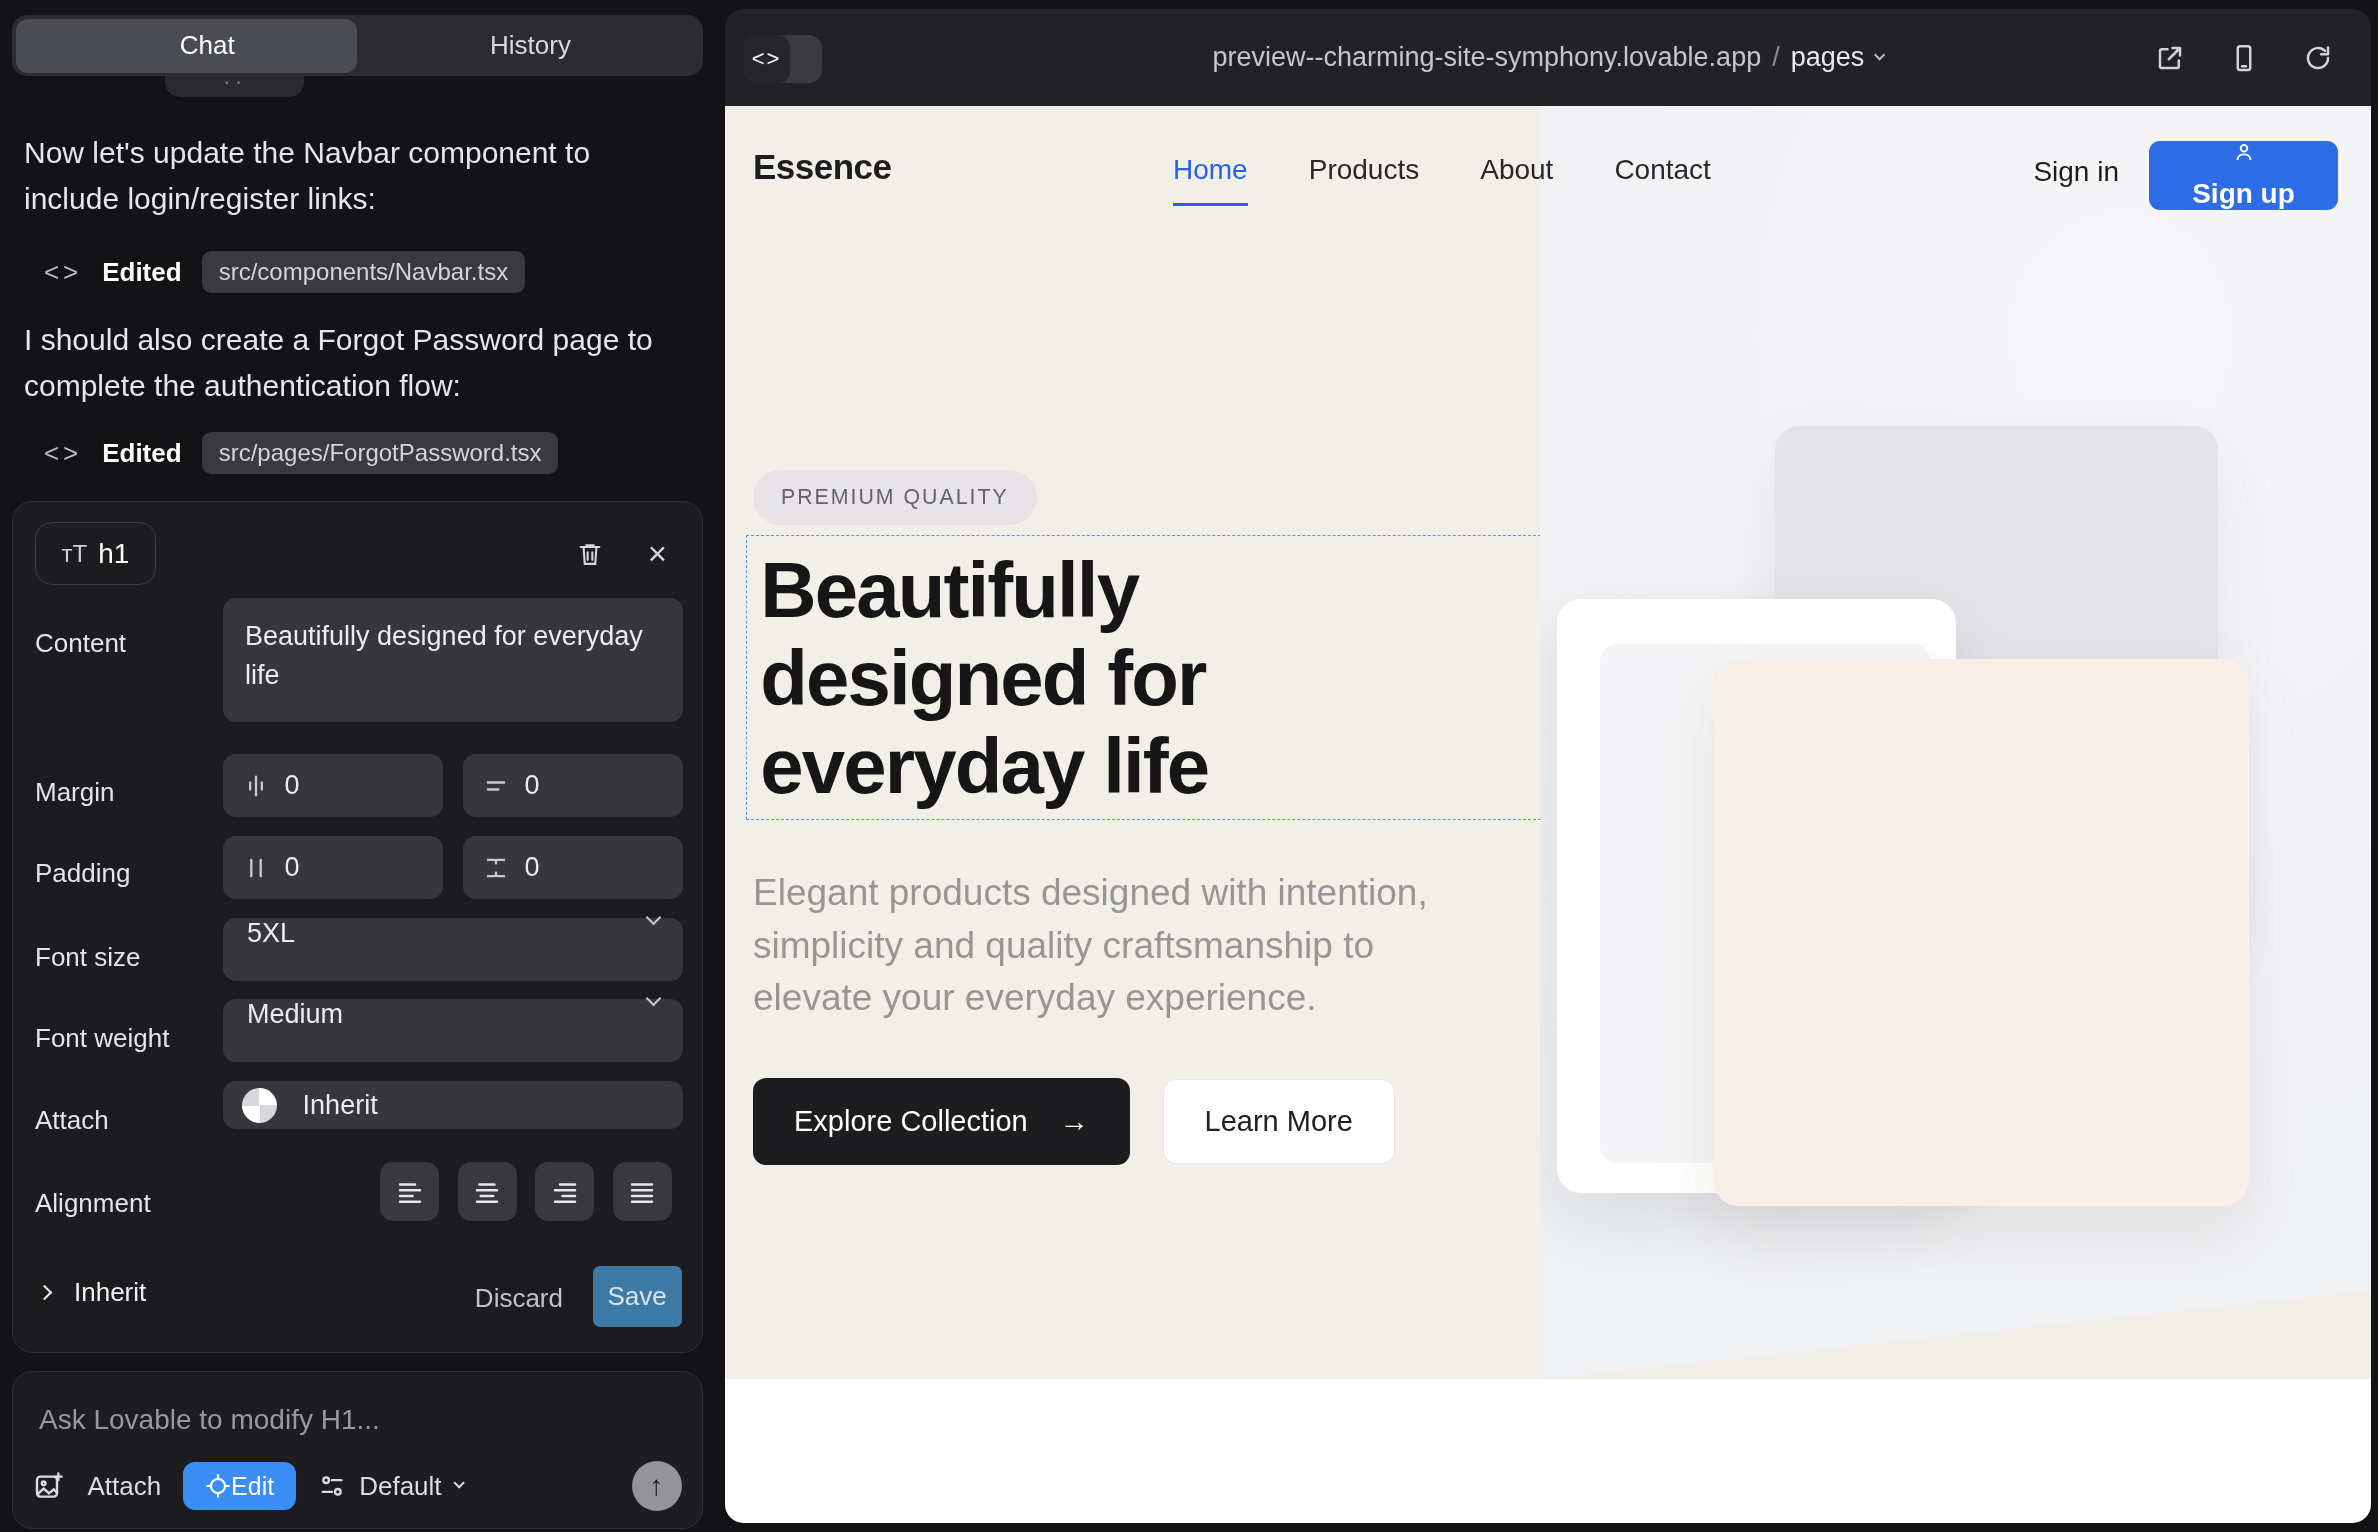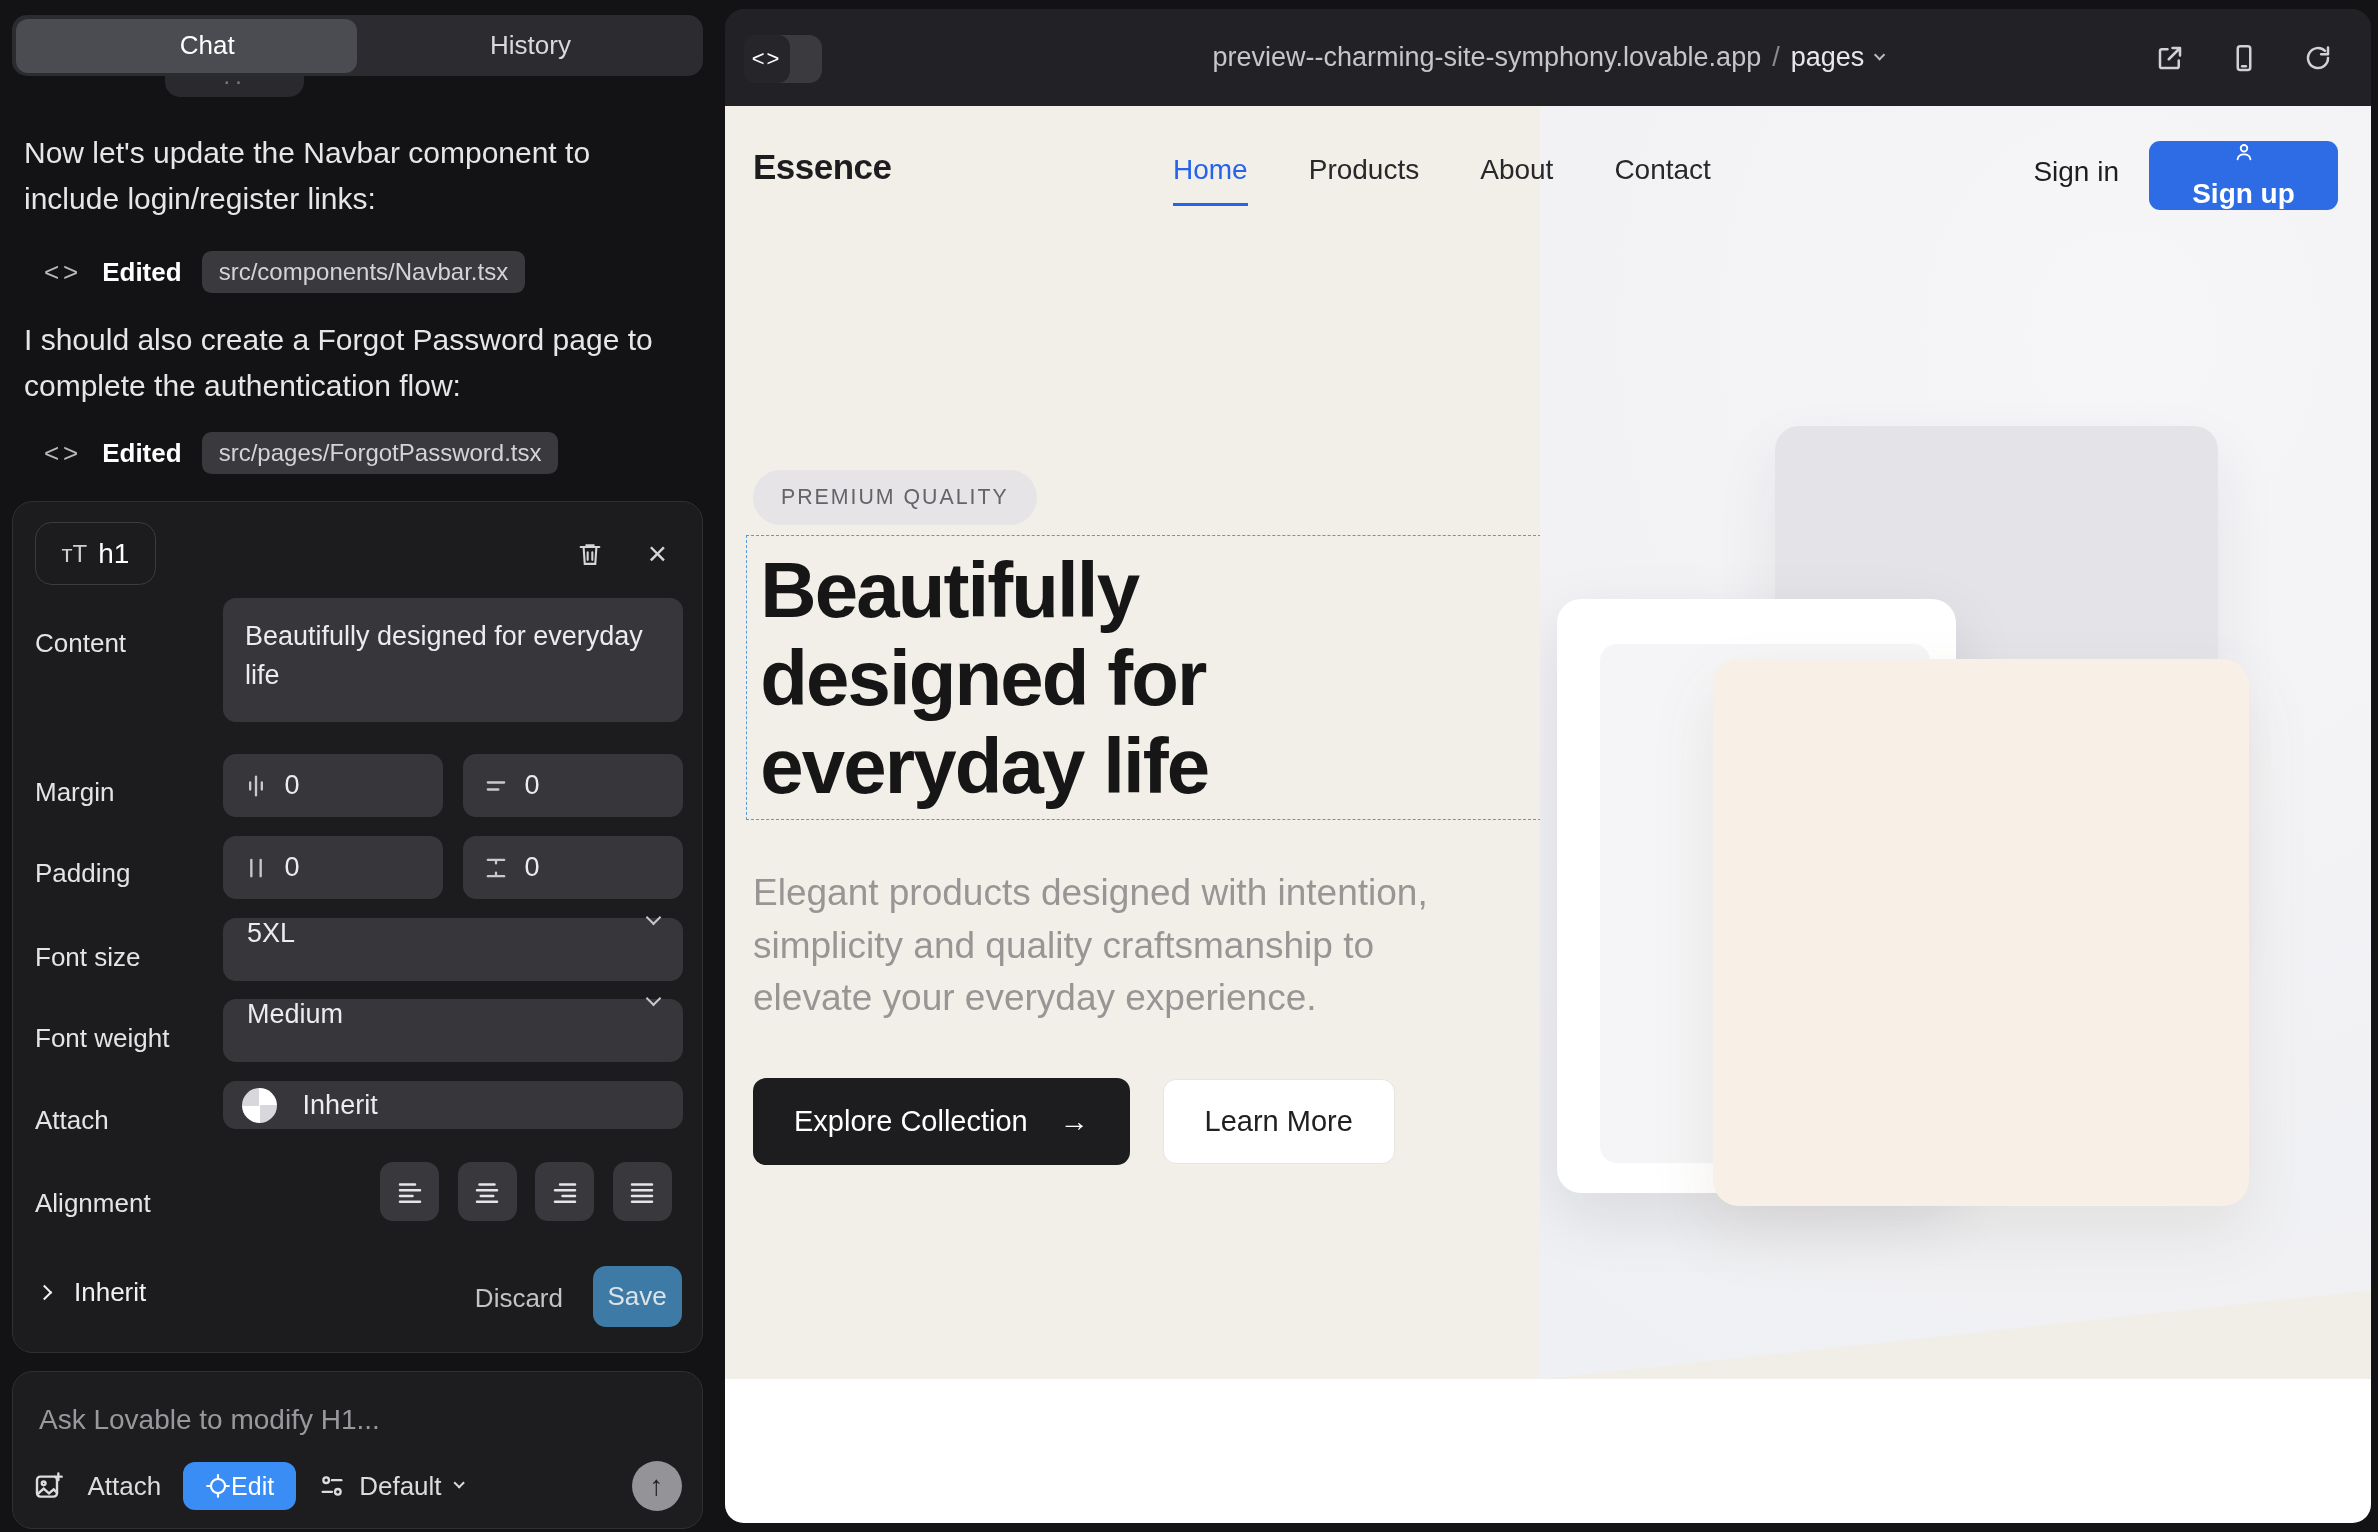--- a/index.html
+++ b/index.html
@@ -41,21 +41,21 @@
   .row-m{top:252px;} .row-p{top:334px;}
   .select{left:210px;top:416px;width:460px;height:63px;display:flex;align-items:flex-start;padding:0 24px;}
   .select .chev{margin-left:auto;color:#c9c9cc;}
   .sel2{top:497px;} .colorfld{top:579px;left:210px;width:460px;height:48px;display:flex;align-items:center;gap:26px;padding:0 18.6px;}
   .swatch{width:35px;height:35px;border-radius:50%;
     background:conic-gradient(#ffffff 0 25%, #d8d8dc 0 50%, #ffffff 0 75%, #d8d8dc 0);}
   .align-row{position:absolute;top:660px;left:367px;display:flex;gap:18.6px;}
   .align-btn{width:59px;height:59px;background:#38383d;border-radius:13px;display:flex;align-items:center;justify-content:center;color:#e6e6e8;}
   .adv{position:absolute;left:26px;top:775px;display:flex;align-items:center;gap:24px;color:#f0f0f2;font-size:26px;}
   .discard{position:absolute;right:139px;top:781px;color:#c3c3c6;font-size:26px;}
-  .save{position:absolute;right:20.4px;top:764px;width:89px;height:61px;background:#3d7aa6;border-radius:13px;
+  .save{position:absolute;right:20.4px;top:764px;width:89px;height:61px;background:#3d7aa6;border-radius:7px;
     display:flex;align-items:center;justify-content:center;color:#dbe3e9;font-size:26px;}
   .chev{display:inline-block;width:11px;height:11px;border-right:2.8px solid currentColor;border-bottom:2.8px solid currentColor;transform:rotate(45deg);margin-top:-5.6px;}
   .chev.right{transform:rotate(-45deg);margin-top:0;}
 
   
   .composer{position:absolute;left:12px;top:1371px;width:691px;height:158px;background:#1d1d20;
     border:0.9px solid #303034;border-radius:20.4px;z-index:4;}
   .composer-input{position:absolute;left:26px;top:32px;color:#98989d;font-size:28px;}
   .comp-row{position:absolute;left:20.4px;top:89px;height:50px;display:flex;align-items:center;gap:22px;color:#dcdcde;font-size:26px;}
   .edit-pill{height:48px;padding:0 22px;background:#3b8df6;border-radius:12px;display:flex;align-items:center;color:#fff;font-size:25px;}

